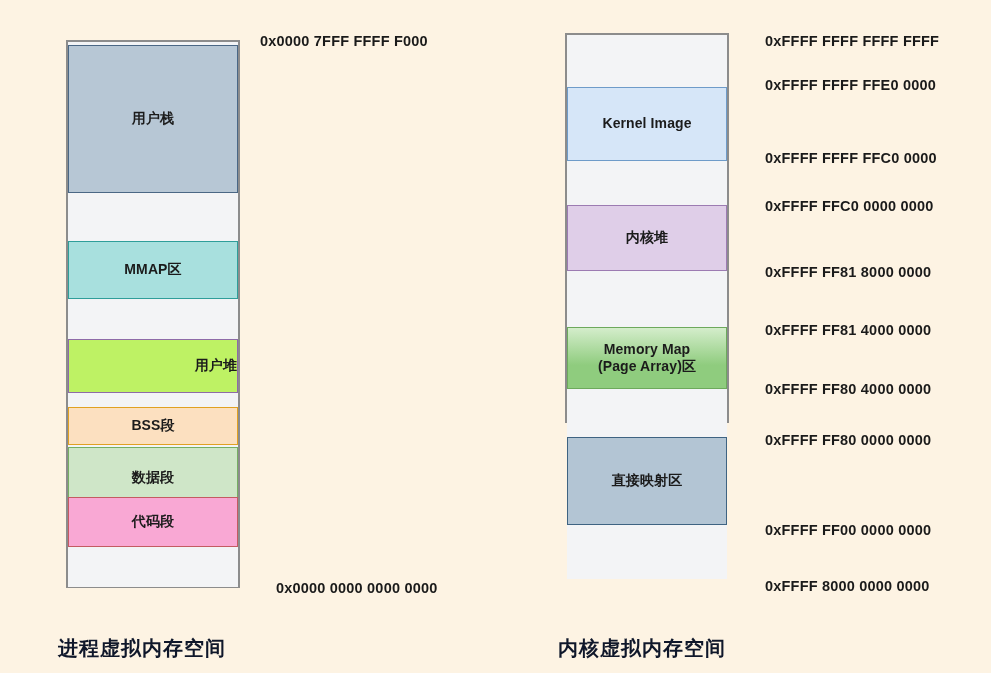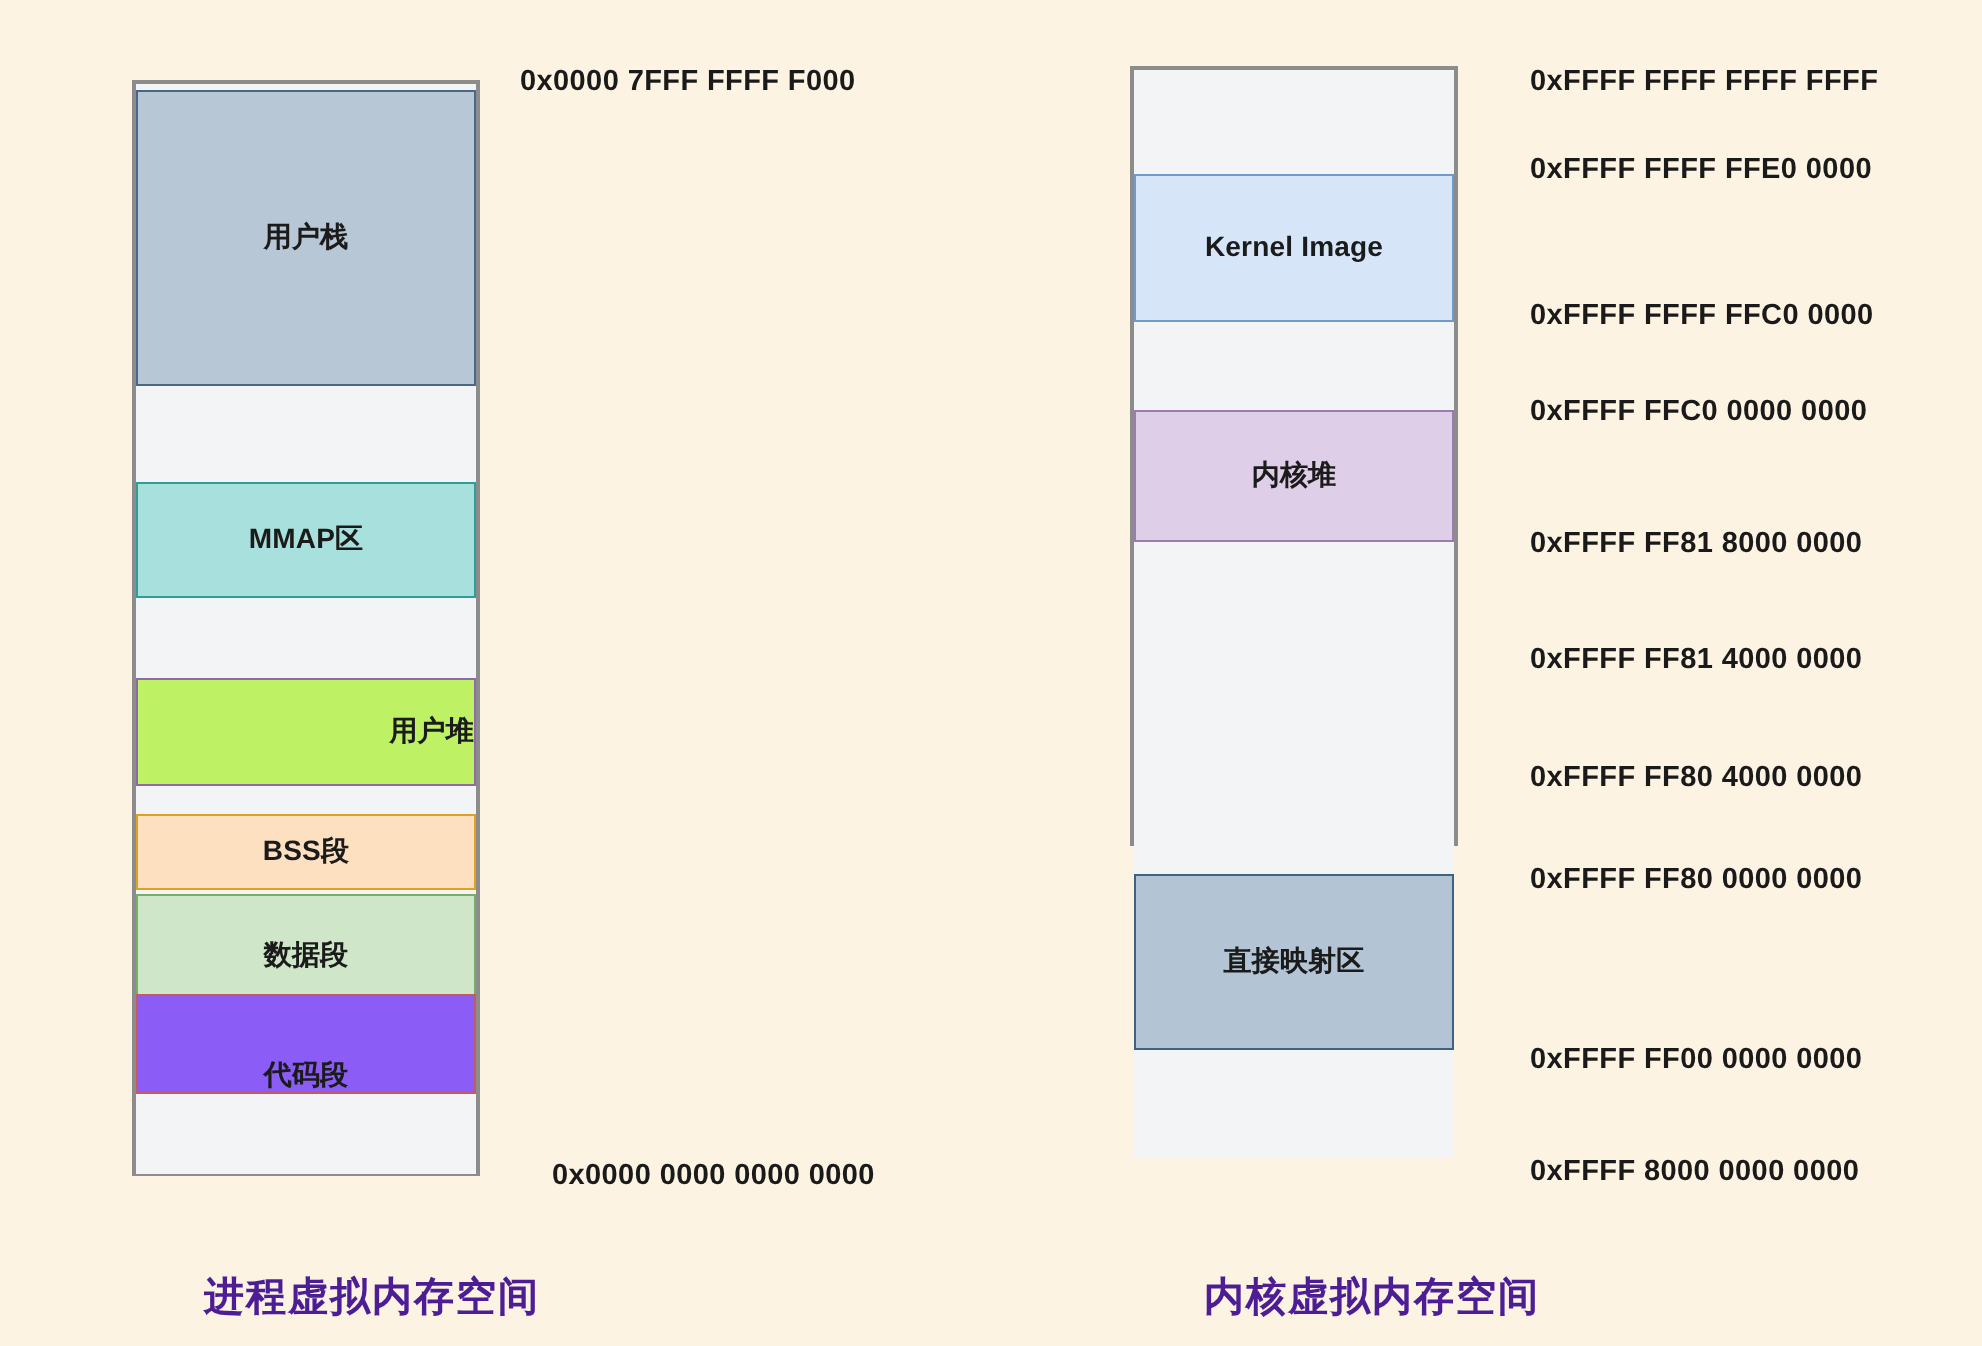--- a/index.html
+++ b/index.html
@@ -84,24 +84,23 @@
     letter-spacing: 0.2px;
   }
   .addr-left  { left: 260px; }
   .addr-right { left: 245px; }   
 
   
   .caption {
     position: absolute;
     font-weight: bold;
     font-size: 20px;
-    color: #4c1d95;
+    color: #0f172a;
     letter-spacing: 1px;
     white-space: nowrap;
-    margin-left: 44px;
   }
   .caption-left  { left: 58px; top: 635px; }
   .caption-right { left: 38px; top: 635px; }
 </style>
 </head>
 <body>
 
 <div class="diagram-root">
 
   <div class="column column-left">
@@ -117,21 +116,21 @@
         <div class="block gap" style="top: 257px; height: 40px; background: rgb(243, 244, 246);"></div>
         <div class="block" style="top: 297px; height: 54px; background: #bef264; border: 1.5px solid rgb(142, 107, 168); justify-content: flex-end;">
           <span class="block-label">用户堆</span>
         </div>
         <div class="block" style="top: 365px; height: 38px; background: rgb(252, 224, 192); border: 1.5px solid rgb(224, 161, 34);">
           <span class="block-label">BSS段</span>
         </div>
         <div class="block" style="top: 405px; height: 61px; background: rgb(207, 230, 200); border: 1.5px solid rgb(118, 174, 99);">
           <span class="block-label">数据段</span>
         </div>
-        <div class="block" style="top: 455px; height: 50px; background: #8b5cf6; border: 1.5px solid rgb(196, 91, 98); align-items: flex-end;">
+        <div class="block" style="top: 455px; height: 50px; background: #f9a8d4; border: 1.5px solid rgb(196, 91, 98);">
           <span class="block-label">代码段</span>
         </div>
         <div class="block gap" style="top: 505px; height: 40px; background: rgb(243, 244, 246);"></div>
       </div>
 
     <div id="left-addresses">
         <div class="addr addr-left" style="top: 33px;">0x0000 7FFF FFFF F000</div>
         <div class="addr addr-left" style="top: 580px; margin-left: 16px;">0x0000 0000 0000 0000</div>
       </div>
 
@@ -143,20 +142,24 @@
     <div class="mem-container right-container" id="right-container">
         <div class="block gap" style="top: 0px; height: 52px; background: rgb(243, 244, 246);"></div>
         <div class="block" style="top: 52px; height: 74px; background: rgb(214, 230, 248); border: 1.5px solid rgb(110, 155, 201);">
           <span class="block-label">Kernel Image</span>
         </div>
         <div class="block gap" style="top: 126px; height: 44px; background: rgb(243, 244, 246);"></div>
         <div class="block" style="top: 170px; height: 66px; background: rgb(223, 206, 232); border: 1.5px solid rgb(156, 123, 178);">
           <span class="block-label">内核堆</span>
         </div>
         <div class="block gap" style="top: 236px; height: 56px; background: rgb(243, 244, 246);"></div>
+        <div class="block" style="top: 292px; height: 62px; background: linear-gradient(rgb(212, 237, 203) 0%, rgb(143, 204, 126) 62%, rgb(143, 204, 126) 100%); border: 1.5px solid rgb(109, 169, 92);">
+          <span class="block-label">Memory Map
+(Page Array)区</span>
+        </div>
         <div class="block gap" style="top: 354px; height: 48px; background: rgb(243, 244, 246);"></div>
         <div class="block" style="top: 402px; height: 88px; background: rgb(179, 197, 212); border: 1.5px solid rgb(62, 99, 130);">
           <span class="block-label">直接映射区</span>
         </div>
         <div class="block gap" style="top: 490px; height: 54px; background: rgb(243, 244, 246);"></div>
       </div>
 
     <div id="right-addresses">
         <div class="addr addr-right" style="top: 33px;">0xFFFF FFFF FFFF FFFF</div>
         <div class="addr addr-right" style="top: 77px;">0xFFFF FFFF FFE0 0000</div>

